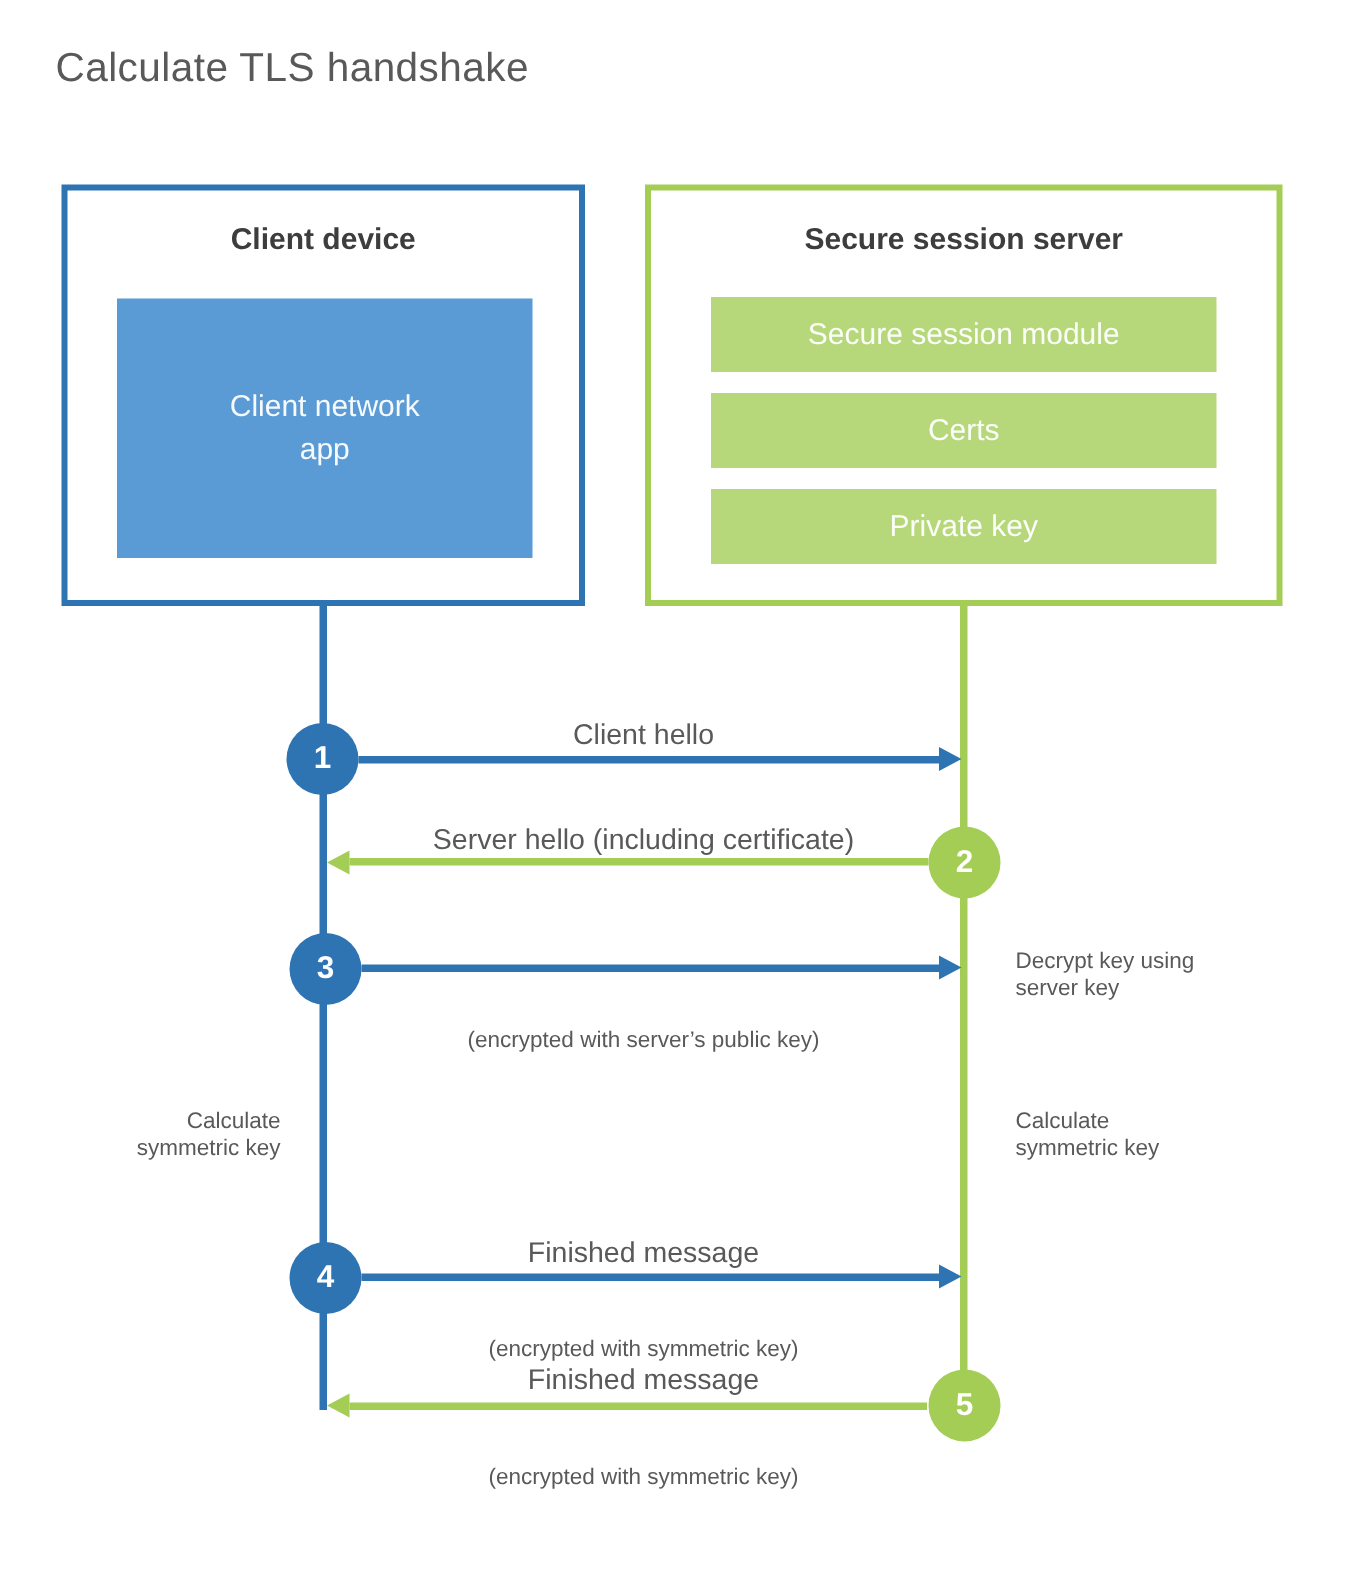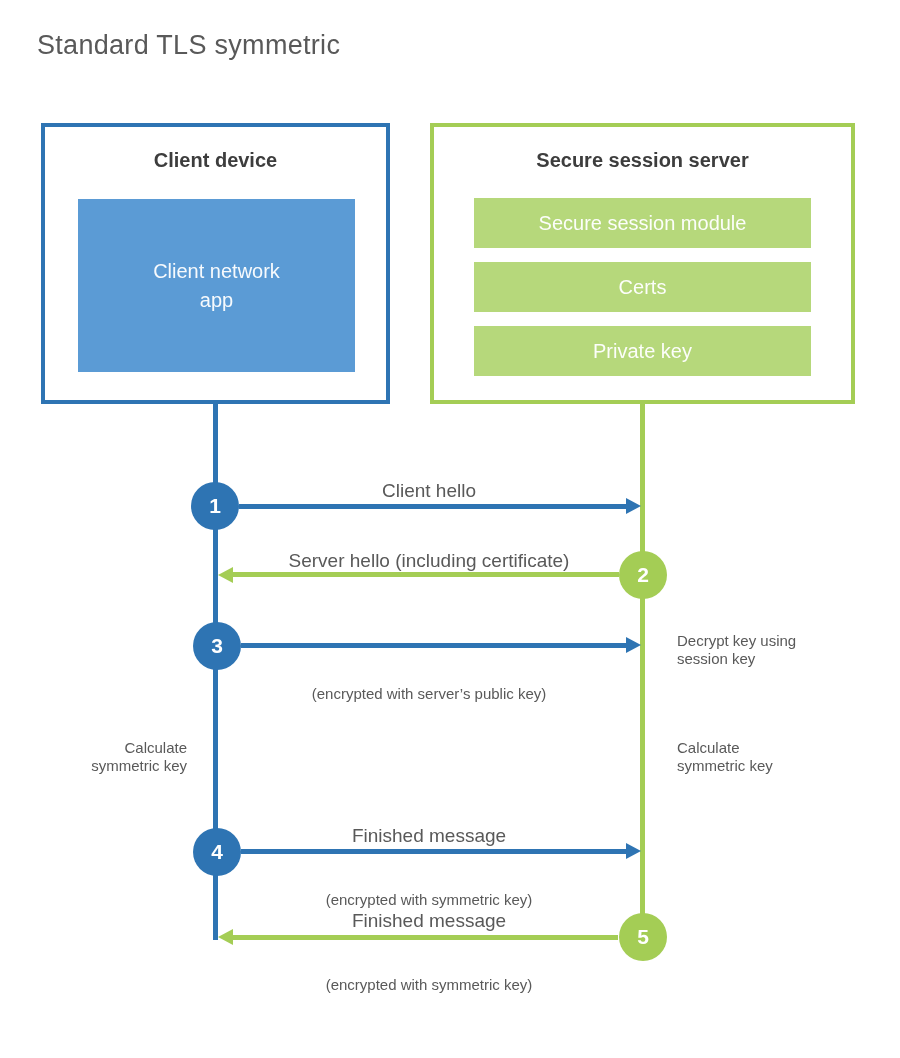--- a/index.html
+++ b/index.html
@@ -73,21 +73,21 @@
     line-height:1.18; white-space:pre-line;
   }
   .note.right { left:677px; width:175px; text-align:left; }
   .note.left  { left:47px;  width:140px; text-align:right; }
 </style>
 </head>
 <body>
 
 <div class="canvas">
 
-  <div class="page-title">Standard TLS symmetric</div>
+  <div class="page-title">Calculate TLS handshake</div>
 
   <div class="entity-box green">
     <div class="entity-title">Secure session server</div>
     <div class="server-module m0">Secure session module</div>
     <div class="server-module m1">Certs</div>
     <div class="server-module m2">Private key</div>
   </div>
 
   <div class="entity-box blue">
     <div class="entity-title">Client device</div>
@@ -107,21 +107,21 @@
   <div class="msg-line green" style="left:233px; top:572px; width:386px"></div>
   <div class="arrow-head left" style="left:218px; top:567px"></div>
   <div class="step-circle green" style="left:619px; top:551px">2</div>
 
   <div class="msg-line blue" style="left:241px; top:643px; width:385px"></div>
   <div class="arrow-head right" style="left:626px; top:637px"></div>
   <div class="step-circle blue" style="left:193px; top:622px">3</div>
   <div class="msg-sublabel" style="top:657px">(encrypted with server’s public key)</div>
 
   <div class="note right" style="top:632px">Decrypt key using
-session key</div>
+server key</div>
   <div class="note left" style="top:739px">Calculate
 symmetric key</div>
   <div class="note right" style="top:739px">Calculate
 symmetric key</div>
 
   <div class="msg-label" style="top:825px">Finished message</div>
   <div class="msg-line blue" style="left:241px; top:849px; width:385px"></div>
   <div class="arrow-head right" style="left:626px; top:843px"></div>
   <div class="step-circle blue" style="left:193px; top:828px">4</div>
   <div class="msg-sublabel" style="top:863px">(encrypted with symmetric key)</div>

